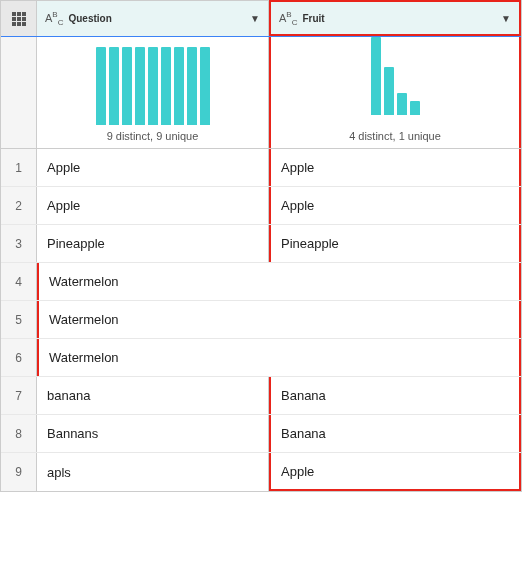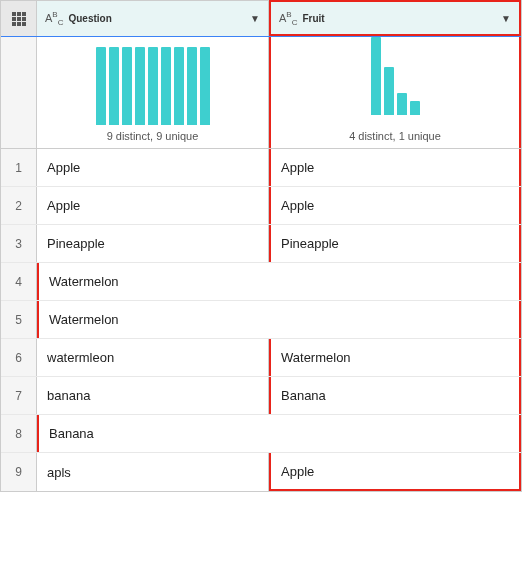--- a/index.html
+++ b/index.html
@@ -270,30 +270,30 @@
   <div class="dr">
     <div class="dr-num">4</div>
     <div class="dr-f">Watermelon</div>
   </div>
   <div class="dr">
     <div class="dr-num">5</div>
     <div class="dr-f">Watermelon</div>
   </div>
   <div class="dr">
     <div class="dr-num">6</div>
-    <div class="dr-q">watermleon</div>
     <div class="dr-f">Watermelon</div>
   </div>
   <div class="dr">
     <div class="dr-num">7</div>
     <div class="dr-q">banana</div>
     <div class="dr-f">Banana</div>
   </div>
   <div class="dr">
     <div class="dr-num">8</div>
+    <div class="dr-q">Bannans</div>
     <div class="dr-f">Banana</div>
   </div>
   <div class="dr">
     <div class="dr-num">9</div>
     <div class="dr-q">apls</div>
     <div class="dr-f">Apple</div>
   </div>
 
 </div>
 

